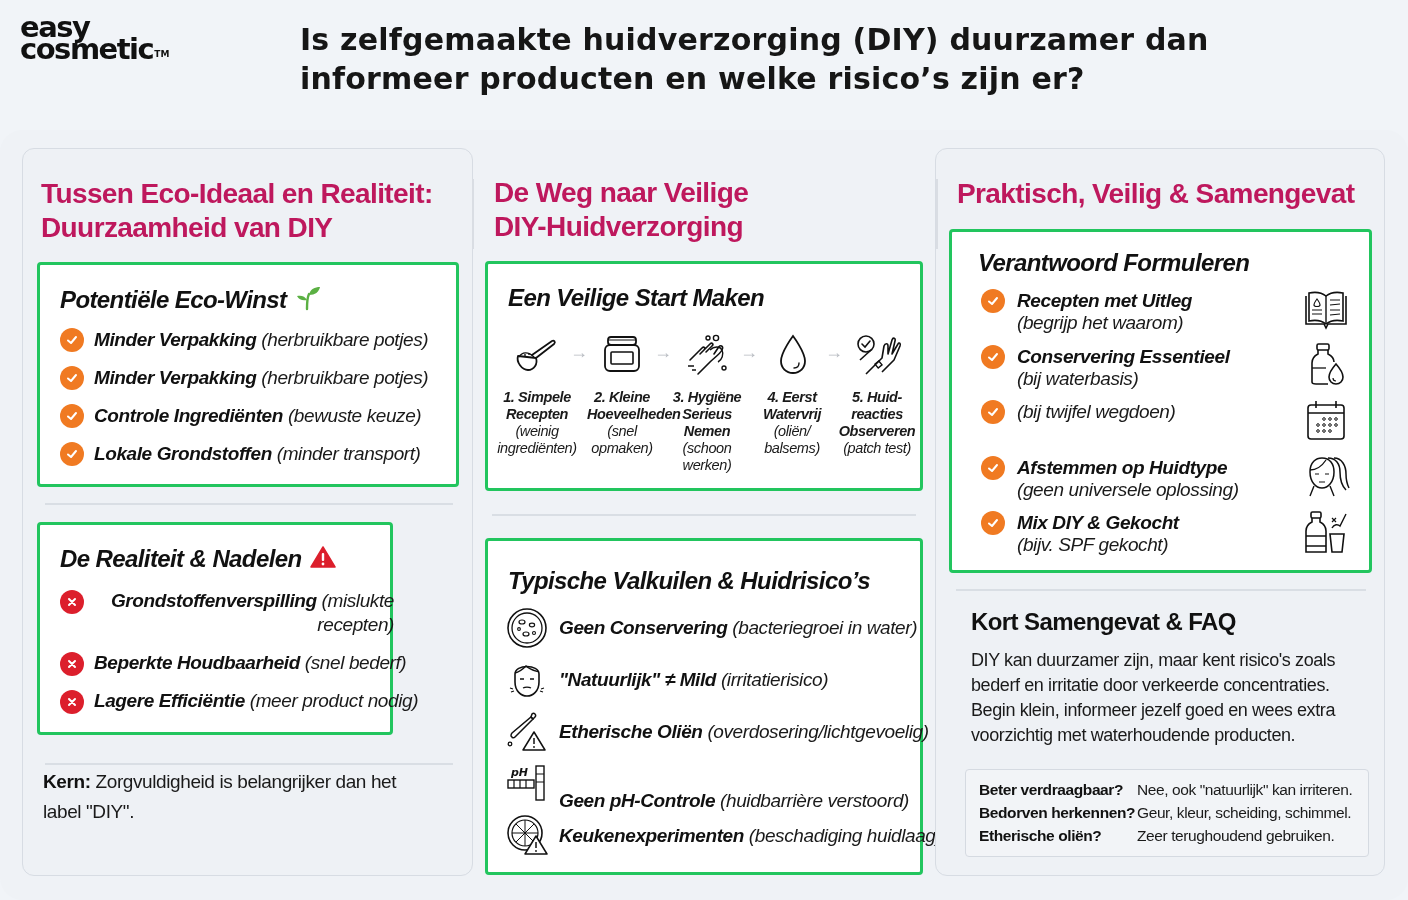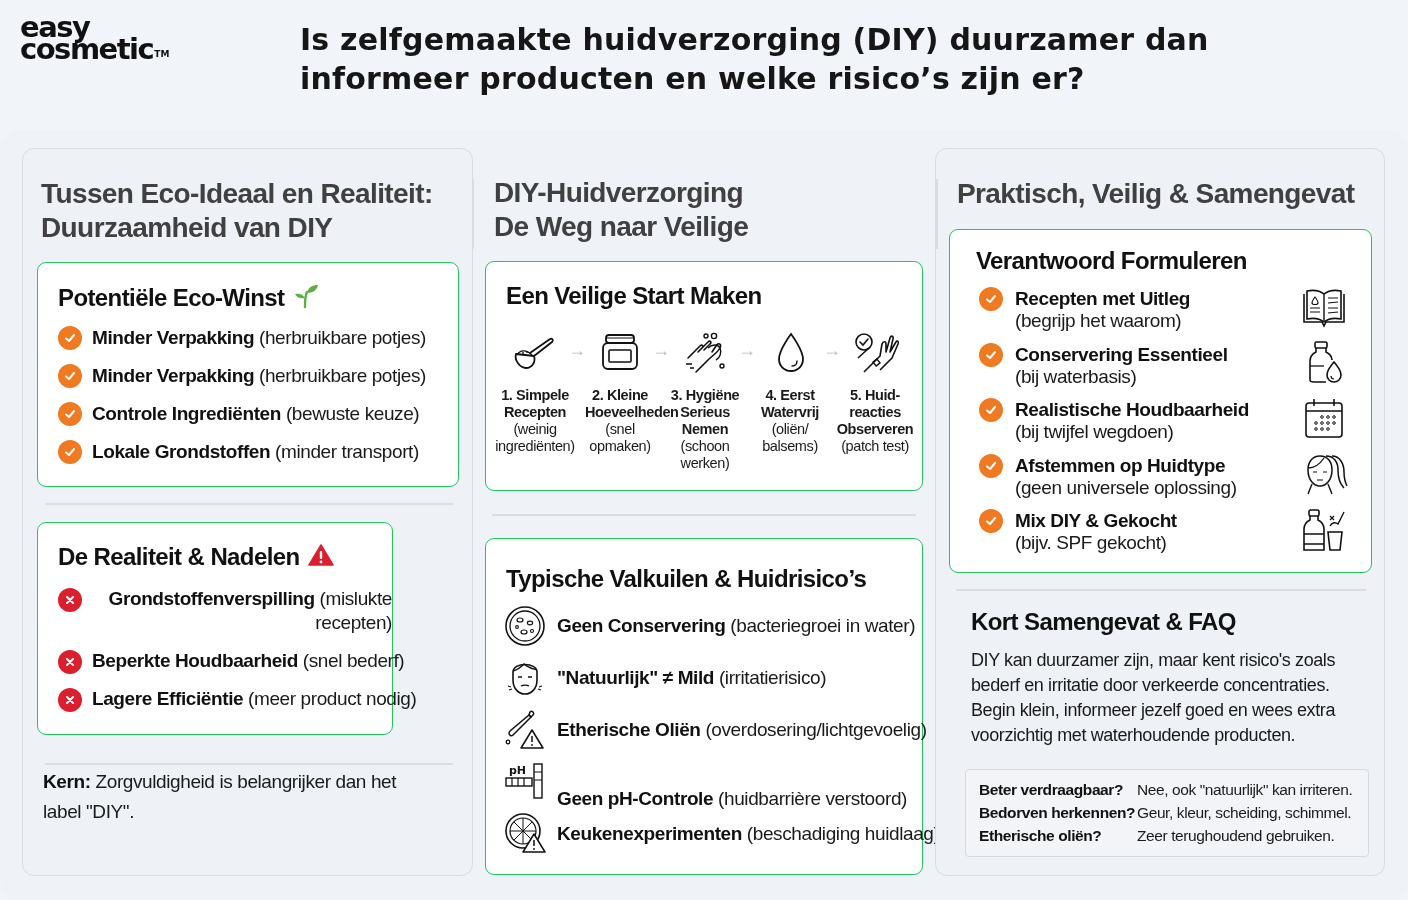--- a/index.html
+++ b/index.html
@@ -30,27 +30,27 @@
     .col {
       position: absolute; top: 148px; height: 728px;
       background: #eef1f5;
       border: 1px solid #d7dce3; border-radius: 12px;
     }
     .col.left { left: 22px; width: 451px; }
     .col.mid { left: 485px; width: 439px; border: none; background: transparent; }
     .col.right { left: 935px; width: 450px; }
     .col-title {
       position: absolute; font-size: 28px; font-weight: bold; line-height: 34px;
-      color: #404040; letter-spacing: -0.6px;
+      color: #be185d; letter-spacing: -0.6px;
       font-family: "Liberation Sans", sans-serif;
     }
     .vbar { position: absolute; width: 2px; background: #d9dde3; }
     .card {
       position: absolute; background: #fff;
-      border: 1px solid #22c55e; border-radius: 9px;
+      border: 3px solid #22c55e; border-radius: 4px; font-style: italic;
     }
     .card-title {
       position: absolute; font-size: 24px; font-weight: bold; letter-spacing: -0.6px;
       color: #111; line-height: 28px;
     }
     .hr { position: absolute; height: 2px; background: #d9dee4; }
     .list-item {
       position: absolute; font-size: 19px; line-height: 24px; color: #1a1a1a;
       letter-spacing: -0.4px;
     }
@@ -190,22 +190,22 @@
 
   <div class="hr" style="left:22px; top:614px; width:408px;"></div>
 
   <div class="kern" style="left:20px; top:618px; width:390px;">
     <b>Kern:</b><span> Zorgvuldigheid is belangrijker dan het label "DIY".</span>
   </div>
 </section>
 
 <section class="col mid">
   <div class="col-title" style="left:9px; top:28px;">
+    <div>De Weg naar Veilige</div>
     <div>DIY-Huidverzorging</div>
-    <div>De Weg naar Veilige</div>
   </div>
 
   <div class="card" style="left:0; top:113px; width:438px; height:230px;">
     <div class="card-title" style="left:20px; top:20px;">Een Veilige Start Maken</div>
 
     <svg class="step-icon" style="left:22px; top:66px;" viewBox="0 0 50 50">
       <path d="M8 26 C6 32 12 40 18 40 C24 40 28 34 26 28 Z" fill="none" stroke="#111" stroke-width="1.8" stroke-linejoin="round"></path>
       <path d="M26 28 L44 14 C46 12 44 10 42 11 L22 25" fill="none" stroke="#111" stroke-width="1.8" stroke-linecap="round"></path>
       <path d="M9 27 C12 22 18 21 24 27" fill="none" stroke="#111" stroke-width="1.4"></path>
       <circle cx="15" cy="25" r="0.9" fill="#111"></circle>
@@ -354,21 +354,21 @@
       <path d="M10 26 L24 26" stroke="#111" stroke-width="1.3"></path>
       <path d="M34 22 C34 22 27 30 27 35 C27 39 30 42 34 42 C38 42 41 39 41 35 C41 30 34 22 34 22 Z" fill="none" stroke="#111" stroke-width="1.6"></path>
       <path d="M31 36 C31 38 32 39 34 39" fill="none" stroke="#111" stroke-width="1.2"></path>
     </svg>
 
     <span class="badge ok" style="left:29px; top:168px;">
         <svg viewBox="0 0 14 14">
           <path d="M3 7.5 L6 10 L11 4" stroke="#fff" stroke-width="2" fill="none" stroke-linecap="round" stroke-linejoin="round"></path>
         </svg>
       </span>
-    <div class="form-text" style="left:65px; top:169px;"><b>Realistische Houdbaarheid</b><span>(bij twijfel wegdoen)</span></div>
+    <div class="form-text" style="left:65px; top:169px;"><span>(bij twijfel wegdoen)</span></div>
     <svg class="form-icon" style="left:350px; top:167px;" viewBox="0 0 48 44">
       <rect x="6" y="6" width="36" height="34" rx="3" fill="none" stroke="#111" stroke-width="1.6"></rect>
       <path d="M6 14 L42 14 M14 2 L14 9 M34 2 L34 9" stroke="#111" stroke-width="1.6"></path>
       <g fill="none" stroke="#111" stroke-width="1">
         <circle cx="22" cy="20" r="1.3"></circle>
           <circle cx="28" cy="20" r="1.3"></circle>
           <circle cx="34" cy="20" r="1.3"></circle>
         <circle cx="16" cy="26" r="1.3"></circle>
           <circle cx="22" cy="26" r="1.3"></circle>
           <circle cx="28" cy="26" r="1.3"></circle>

